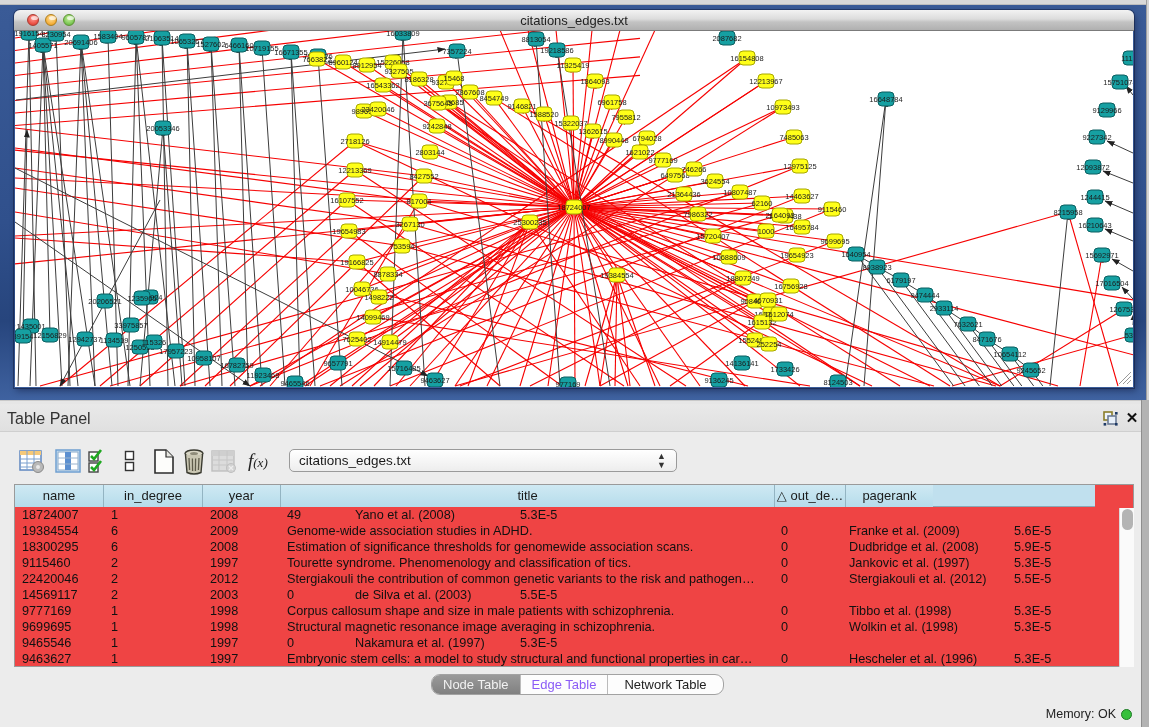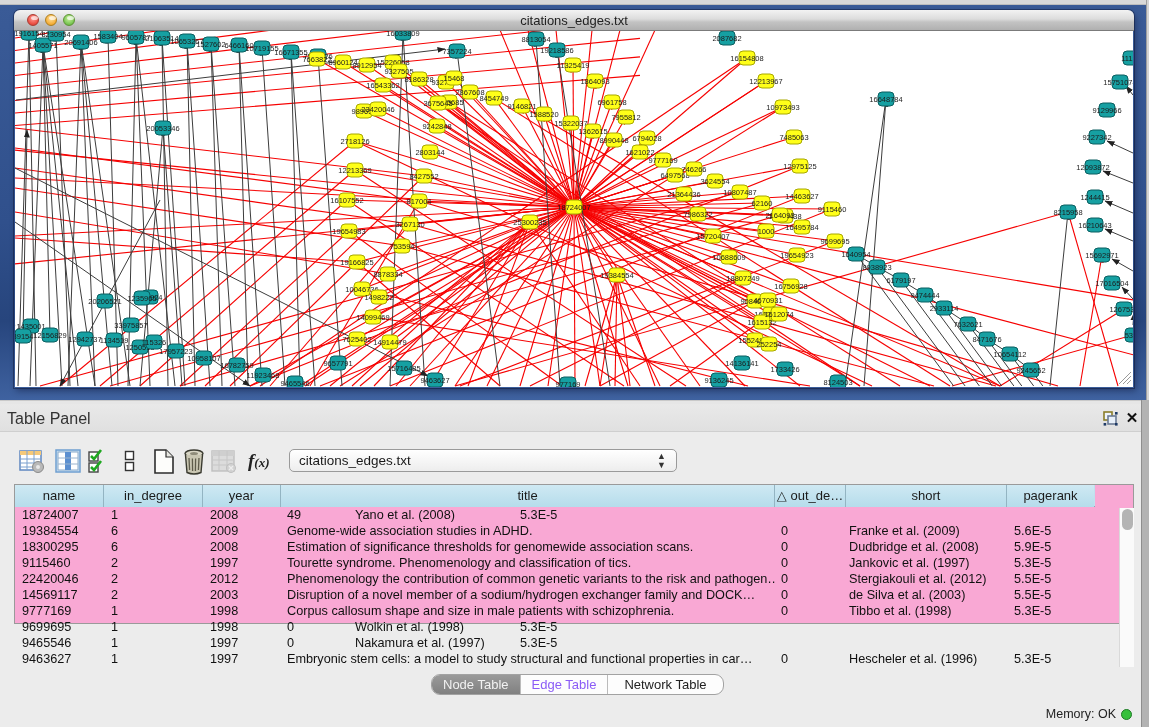--- a/index.html
+++ b/index.html
@@ -21,21 +21,21 @@
 #rightstrip-bot{position:absolute;left:1141px;top:400px;width:8px;height:327px;background:#b3b3b3;border-left:1px solid #8e8e8e}
 
 #ico-float{position:absolute;left:1103px;top:411px;width:15px;height:15px}
 #ico-close{position:absolute;left:1125px;top:410px;width:14px;height:16px;font-size:15px;font-weight:bold;color:#111;text-align:center;line-height:16px}
 
 .tbi{position:absolute;top:449px}
 #dropdown{position:absolute;left:289px;top:449px;width:388px;height:23px;border:1px solid #9a9a9a;border-radius:5px;background:linear-gradient(180deg,#ffffff,#ededed);box-shadow:inset 0 1px 0 #fff}
 #dropdown .txt{position:absolute;left:9px;top:3px;font-size:13.5px;color:#1a1a1a}
 #dropdown .arr{position:absolute;right:10px;top:2px;font-size:9px;color:#333;line-height:9px;text-align:center}
 
-#tbl{position:absolute;left:14px;top:484px;width:1120px;height:140px;background:#f9a8d4;border:1px solid #9a9a9a}
+#tbl{position:absolute;left:14px;top:484px;width:1120px;height:183px;background:#ef4444;border:1px solid #9a9a9a}
 #thead{position:absolute;left:0;top:0;height:22px;width:1080px;display:flex;background:#c0e0ee;border-bottom:1px solid #8aa8b6;font-size:13px;color:#1b1b1b}
 #thead div{height:22px;line-height:22px;text-align:center;border-right:1px solid #93b4c2;background:linear-gradient(180deg,#cfe9f3,#b5dcEB)}
 .tr{position:relative;height:16px;font-size:12.7px;color:#111;white-space:nowrap;display:flex}
 .tr div{overflow:hidden}
 .c0{width:89px;padding-left:7px}.c1{width:99px;padding-left:7px}.c2{width:78px;padding-left:7px}
 .c3{width:494px;padding-left:6px}.c4{width:71px;padding-left:6px}.c5{width:161px;padding-left:3px}
 .c6{width:88px;padding-left:7px}
 #vscroll{position:absolute;left:1104px;top:23px;width:15px;height:159px;background:#fafafa;border-left:1px solid #d9d9d9}
 #vscroll .thumb{position:absolute;left:2px;top:1px;width:11px;height:21px;border-radius:6px;background:#b4b4b4}
 
@@ -665,33 +665,32 @@
  <path d="M3.5 6 L5 23.5 Q12 26.5 19 23.5 L20.5 6" fill="#c9c6b2" stroke="#3a3a30" stroke-width="1.4"></path>
  <path d="M7 9 L7.6 21 M10.4 9.5 L10.6 22 M13.6 9.5 L13.4 22 M17 9 L16.4 21" stroke="#5e5b4a" stroke-width="1.3"></path>
 </svg>
 <svg class="tbi" style="left:211px" width="26" height="25" viewBox="0 0 26 25" opacity="0.55">
  <rect x="1" y="2" width="22" height="20" fill="#cfcfcf" stroke="#9a9a9a" stroke-width="1.4"></rect>
  <rect x="1" y="2" width="22" height="5" fill="#b9b9b9"></rect>
  <path d="M1 11h22M1 16h22M8 2v20M16 2v20" stroke="#a8a8a8"></path>
  <circle cx="20" cy="19" r="4.5" fill="#bdbdbd" stroke="#9c9c9c"></circle>
  <path d="M18 17l4 4M22 17l-4 4" stroke="#efefef" stroke-width="1.4"></path>
 </svg>
-<div class="tbi" style="left:248px;top:450px;position:absolute;font-family:'Liberation Serif',serif;font-style:italic;font-weight:bold;font-size:19px;color:#222">f<span style="font-size:13px">(x)</span></div>
+<div class="tbi" style="left:248px;top:450px;position:absolute;font-family:'Liberation Serif',serif;font-style:italic;font-weight:normal;font-size:19px;color:#222">f<span style="font-size:13px">(x)</span></div>
 <div id="dropdown">
     <div class="txt">citations_edges.txt</div>
     <div class="arr">▲<br>▼</div>
   </div>
 <div id="tbl">
  <div id="thead">
   <div style="width:89px">name</div>
       <div style="width:99px">in_degree</div>
       <div style="width:78px">year</div>
   <div style="width:494px">title</div>
       <div style="width:71px">△ out_de…</div>
-      <div style="width:161px">short</div>
   <div style="width:87px;border-right:none">pagerank</div>
  </div>
  <div style="position:absolute;left:0;top:23px;width:1103px">
       <div class="tr">
         <div class="c0">18724007</div>
         <div class="c1">1</div>
         <div class="c2">2008</div>
         <div class="c4">49</div>
         <div class="c5">Yano et al. (2008)</div>
         <div class="c6">5.3E-5</div>
@@ -720,47 +719,47 @@
         <div class="c2">1997</div>
         <div class="c3">Tourette syndrome. Phenomenology and classification of tics.</div>
         <div class="c4">0</div>
         <div class="c5">Jankovic et al. (1997)</div>
         <div class="c6">5.3E-5</div>
       </div>
       <div class="tr">
         <div class="c0">22420046</div>
         <div class="c1">2</div>
         <div class="c2">2012</div>
-        <div class="c3">Phenomenology the contribution of common genetic variants to the risk and pathogen…</div>
+        <div class="c3">Stergiakouli the contribution of common genetic variants to the risk and pathogen…</div>
         <div class="c4">0</div>
         <div class="c5">Stergiakouli et al. (2012)</div>
         <div class="c6">5.5E-5</div>
       </div>
       <div class="tr">
         <div class="c0">14569117</div>
         <div class="c1">2</div>
         <div class="c2">2003</div>
-        <div class="c3">Disruption of a novel member of a sodium/hydrogen exchanger family and DOCK…</div>
         <div class="c4">0</div>
         <div class="c5">de Silva et al. (2003)</div>
         <div class="c6">5.5E-5</div>
       </div>
       <div class="tr">
         <div class="c0">9777169</div>
         <div class="c1">1</div>
         <div class="c2">1998</div>
         <div class="c3">Corpus callosum shape and size in male patients with schizophrenia.</div>
         <div class="c4">0</div>
         <div class="c5">Tibbo et al. (1998)</div>
         <div class="c6">5.3E-5</div>
       </div>
       <div class="tr">
         <div class="c0">9699695</div>
         <div class="c1">1</div>
         <div class="c2">1998</div>
+        <div class="c3">Structural magnetic resonance image averaging in schizophrenia.</div>
         <div class="c4">0</div>
         <div class="c5">Wolkin et al. (1998)</div>
         <div class="c6">5.3E-5</div>
       </div>
       <div class="tr">
         <div class="c0">9465546</div>
         <div class="c1">1</div>
         <div class="c2">1997</div>
         <div class="c4">0</div>
         <div class="c5">Nakamura et al. (1997)</div>

